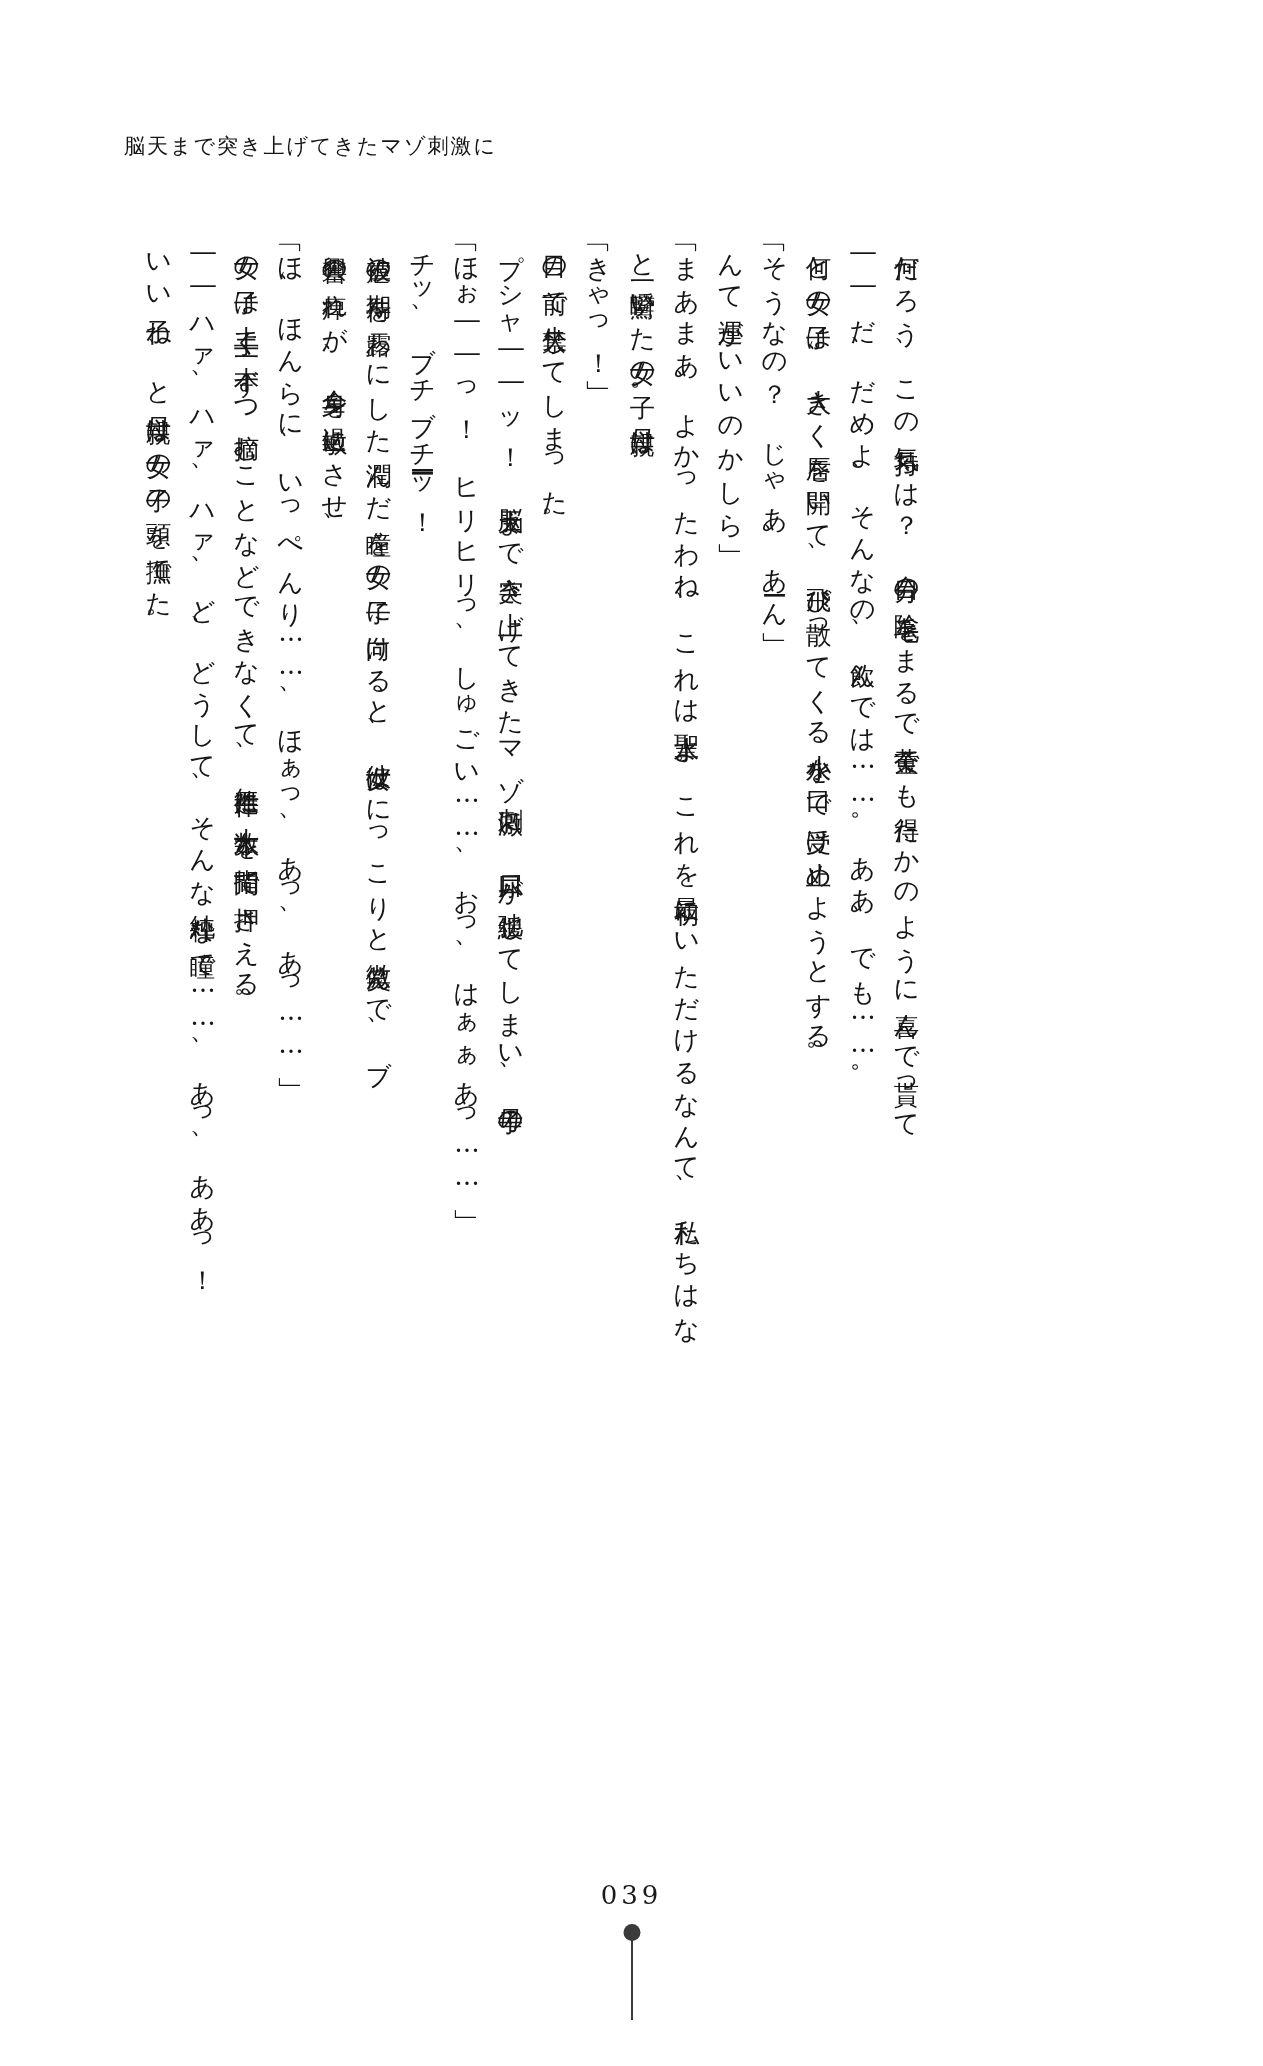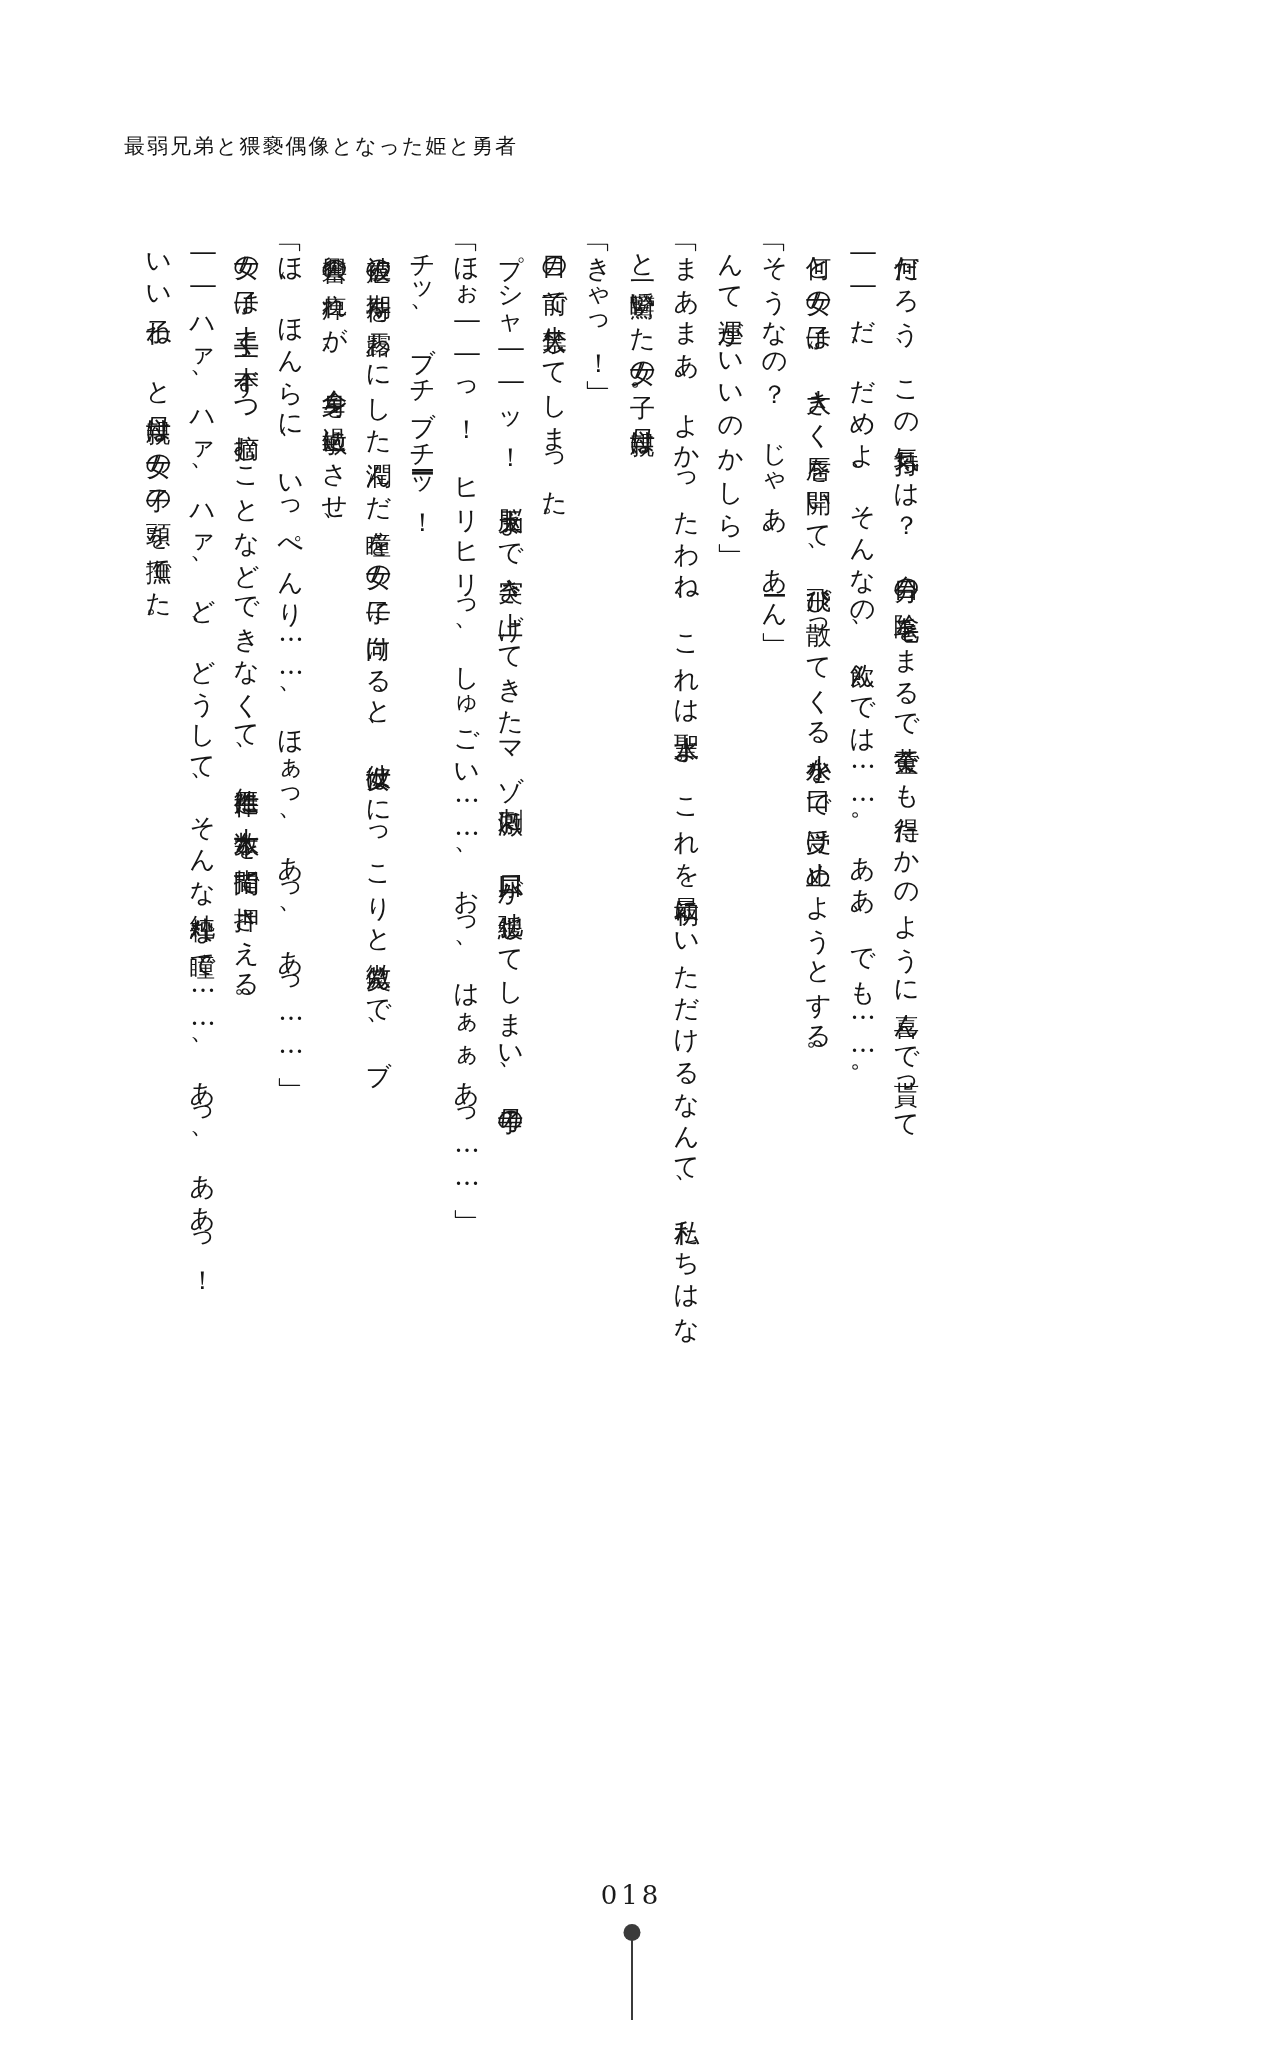--- a/index.html
+++ b/index.html
@@ -99,21 +99,21 @@
     height: 17px;
     border-radius: 50%;
     background: #3b3b3b;
   }
 </style>
 </head>
 <body>
 
 <div class="page">
 
-  <div class="running-header">最弱兄弟と猥褻偶像となった姫と勇者</div>
+  <div class="running-header">脳天まで突き上げてきたマゾ刺激に</div>
 
   <div class="body-area">
     <div class="v-col">いい子ね、と母親は女の子の頭を撫でた。</div>
     <div class="v-col">――ハァ、ハァ、ハァ、ど、どうして、そんな純粋な瞳で……、あっ、ああっ！</div>
     <div class="v-col">女の子は上手く一本ずつ摘むことなどできなくて、無造作に十数本を指間で押さえる。</div>
     <div class="v-col">「ほ、ほんらに、いっぺんり……、ほぁっ、あっ、あっ……」</div>
     <div class="v-col">興奮の痺れが、全身を過敏にさせ、</div>
     <div class="v-col">被虐の期待を露わにした潤んだ瞳を女の子に向けると、彼女はにっこりと微笑んで、ブ</div>
     <div class="v-col">チッ、ブチブチーーッ！</div>
     <div class="v-col">「ほぉ――っ！　ヒリヒリっ、しゅごい……、おっ、はぁぁあっ……」</div>
@@ -122,18 +122,18 @@
     <div class="v-col">「きゃっ！」</div>
     <div class="v-col">と一瞬驚いた女の子。母親は、</div>
     <div class="v-col">「まあまあ、よかったわね、これは聖水よ。これを最初にいただけるなんて、私たちはな</div>
     <div class="v-col">んて運がいいのかしら」</div>
     <div class="v-col">「そうなの？　じゃあ、あーん」</div>
     <div class="v-col">何と女の子は、大きく唇を開いて、飛び散ってくる小水を口で受け止めようとする。</div>
     <div class="v-col">――だ、だめよ、そんなの、飲んでは……。ああ、でも……。</div>
     <div class="v-col">何だろう、この気持ちは？　自分の陰毛をまるで黄金でも得たかのように喜んで貰って</div>
   </div>
 
-  <div class="folio">018</div>
+  <div class="folio">039</div>
 
   <div class="foot-dot"></div>
   <div class="foot-mark"></div>
 
 </div>
 
 </body></html>

